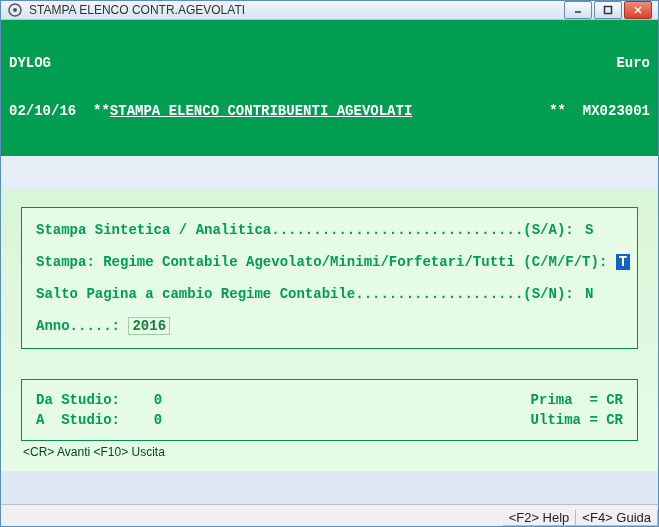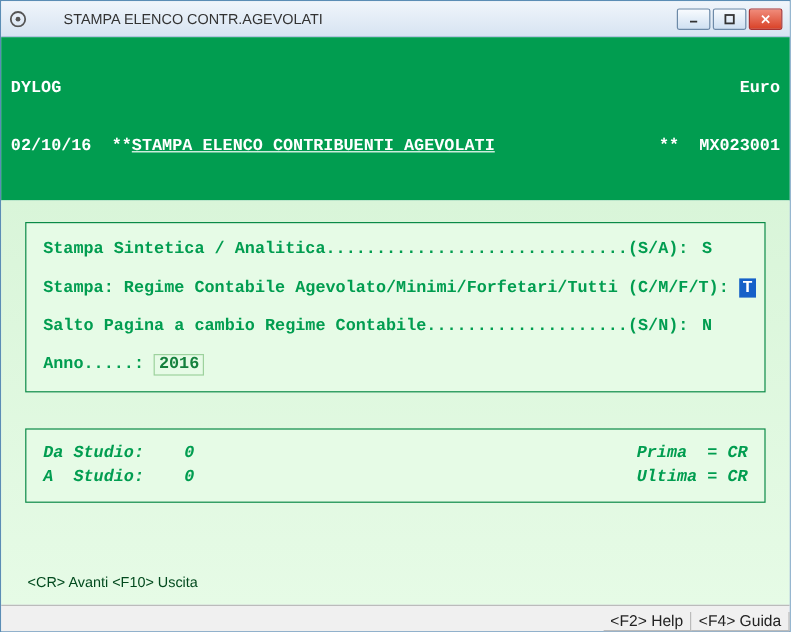--- a/index.html
+++ b/index.html
@@ -25,40 +25,40 @@
     font-size: 12px;
     color: #333;
   }
   .titlebar .appicon {
     width: 16px; height: 16px;
     margin-right: 6px;
     display: inline-flex; align-items: center; justify-content: center;
     font-size: 12px;
     color: #4a4a4a;
   }
-  .titlebar .title { flex: 1; margin-left: 24px; }
+  .titlebar .title { flex: 1; }
   .winbtns { display: flex; gap: 2px; }
   .winbtn {
     width: 28px; height: 18px;
     border: 1px solid #6d8aa8;
     border-radius: 2px;
     background: linear-gradient(#f8fbfe,#cfe0f2);
     display: inline-flex; align-items: center; justify-content: center;
     cursor: pointer;
   }
   .winbtn.close {
     background: linear-gradient(#f08b7a,#d94228);
     border-color: #a33;
     color: #fff;
   }
   .winbtn svg { display: block; }
 
   .content {
     flex: 1;
-    display: flex; flex-direction: column;
+    display: flex; flex-direction: column; gap: 33px;
   }
   .greenhdr {
     background: #019d50;
     color: #fff;
     font-family: "Courier New", monospace;
     font-size: 14px;
     font-weight: bold;
     padding: 3px 8px 5px 8px;
     white-space: pre;
   }
@@ -103,21 +103,21 @@
     border: 1px solid #9dd29d;
     color: #15803d;
     padding: 0 3px;
   }
   .box2 {
     border: 1px solid #0a8a47;
     background: #e6fbe6;
     padding: 10px 14px;
     display: flex; justify-content: space-between;
   }
-  .box2 .left div, .box2 .right div { white-space: pre; line-height: 20px; font-style: italic; }
+  .box2 .left div, .box2 .right div { white-space: pre; line-height: 20px; }
   .box2 .right { text-align: right; }
 
   .keyline {
     color: #024a1e;
     font-family: Arial, sans-serif;
     font-size: 12px;
     font-weight: normal;
     margin-top: auto;
     padding: 4px 2px 2px 2px;
   }

